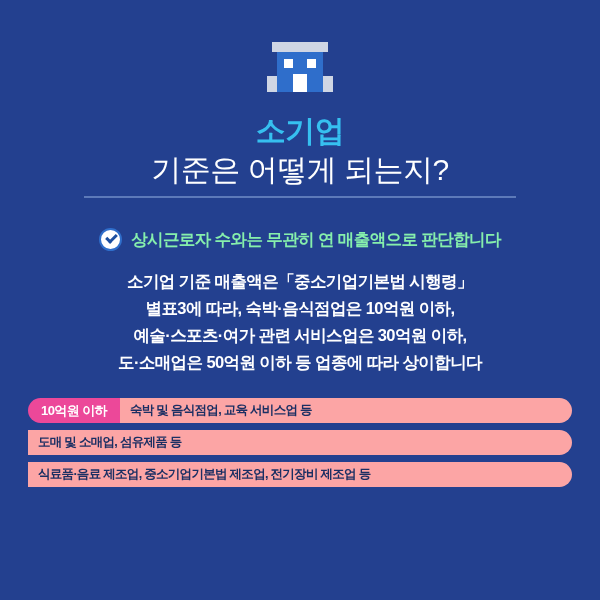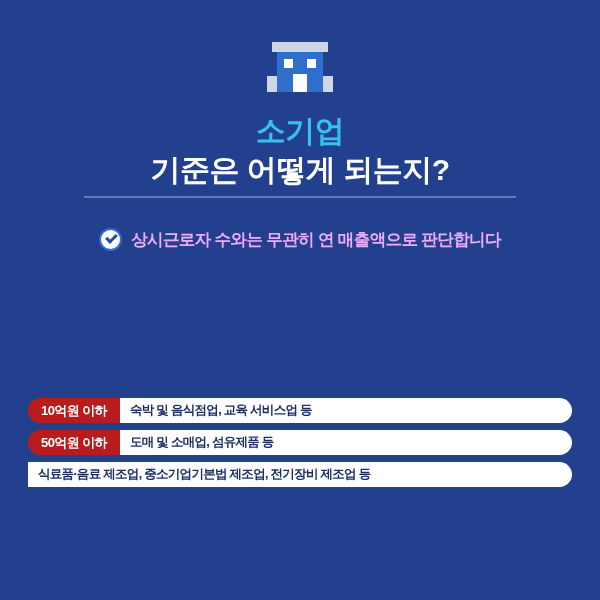--- a/index.html
+++ b/index.html
@@ -95,21 +95,21 @@
   .title-line1 {
     color: #36c0f0;
     font-size: 30px;
     font-weight: bold;
     letter-spacing: -0.5px;
     line-height: 36px;
   }
   .title-line2 {
     color: #ffffff;
     font-size: 30px;
-    font-weight: bold;
+    font-weight: normal;
     letter-spacing: -0.5px;
     line-height: 38px;
     margin-top: 2px;
   }
   .title-underline {
     position: absolute;
     top: 196px;
     left: 50%;
     transform: translateX(-50%);
     width: 432px;
@@ -142,21 +142,21 @@
     position: absolute;
     left: 5px;
     top: 4px;
     width: 8px;
     height: 4px;
     border-left: 3px solid #1d4fa0;
     border-bottom: 3px solid #1d4fa0;
     transform: rotate(-45deg);
   }
   .check-text {
-    color: #f0abfc;
+    color: #86efac;
     font-size: 16.5px;
     font-weight: bold;
     letter-spacing: -0.6px;
   }
 
   
   .para {
     position: absolute;
     top: 268px;
     left: 0;
@@ -178,34 +178,34 @@
     width: 544px;
   }
   .row {
     display: flex;
     align-items: stretch;
     height: 25px;
     margin-bottom: 7px;
   }
   .row .tag {
     width: 92px;
-    background: #b91c1c;
+    background: #ec4899;
     border-radius: 13px 0 0 13px;
     color: #ffffff;
     font-size: 13px;
     font-weight: bold;
     letter-spacing: -0.6px;
     display: flex;
     align-items: center;
     justify-content: center;
     box-sizing: border-box;
   }
   .row .desc {
     flex: 1;
-    background: #ffffff;
+    background: #fca5a5;
     border-radius: 0 13px 13px 0;
     color: #1b2f63;
     font-size: 12.5px;
     font-weight: bold;
     letter-spacing: -0.7px;
     display: flex;
     align-items: center;
     padding-left: 10px;
     box-sizing: border-box;
   }
@@ -231,28 +231,33 @@
     <div class="title-line1">소기업</div>
     <div class="title-line2">기준은 어떻게 되는지?</div>
   </div>
   <div class="title-underline"></div>
 
   <div class="check-line">
     <div class="check-icon"></div>
     <div class="check-text">상시근로자 수와는 무관히 연 매출액으로 판단합니다</div>
   </div>
 
+  <div class="para">
+    <div>소기업 기준 매출액은「중소기업기본법 시행령」</div>
+    <div>별표3에 따라, 숙박·음식점업은 10억원 이하,</div>
+    <div>예술·스포츠·여가 관련 서비스업은 30억원 이하,</div>
+    <div>도·소매업은 50억원 이하 등 업종에 따라 상이합니다</div>
+  </div>
 
   <div class="rows">
     <div class="row">
       <div class="tag">10억원 이하</div>
       <div class="desc">숙박 및 음식점업, 교육 서비스업 등</div>
     </div>
     <div class="row">
-      <div class="tag">50억원 이하</div>
       <div class="desc">도매 및 소매업, 섬유제품 등</div>
     </div>
     <div class="row">
       <div class="desc">식료품·음료 제조업, 중소기업기본법 제조업, 전기장비 제조업 등</div>
     </div>
   </div>
 
 </div>
 
 </body></html>

